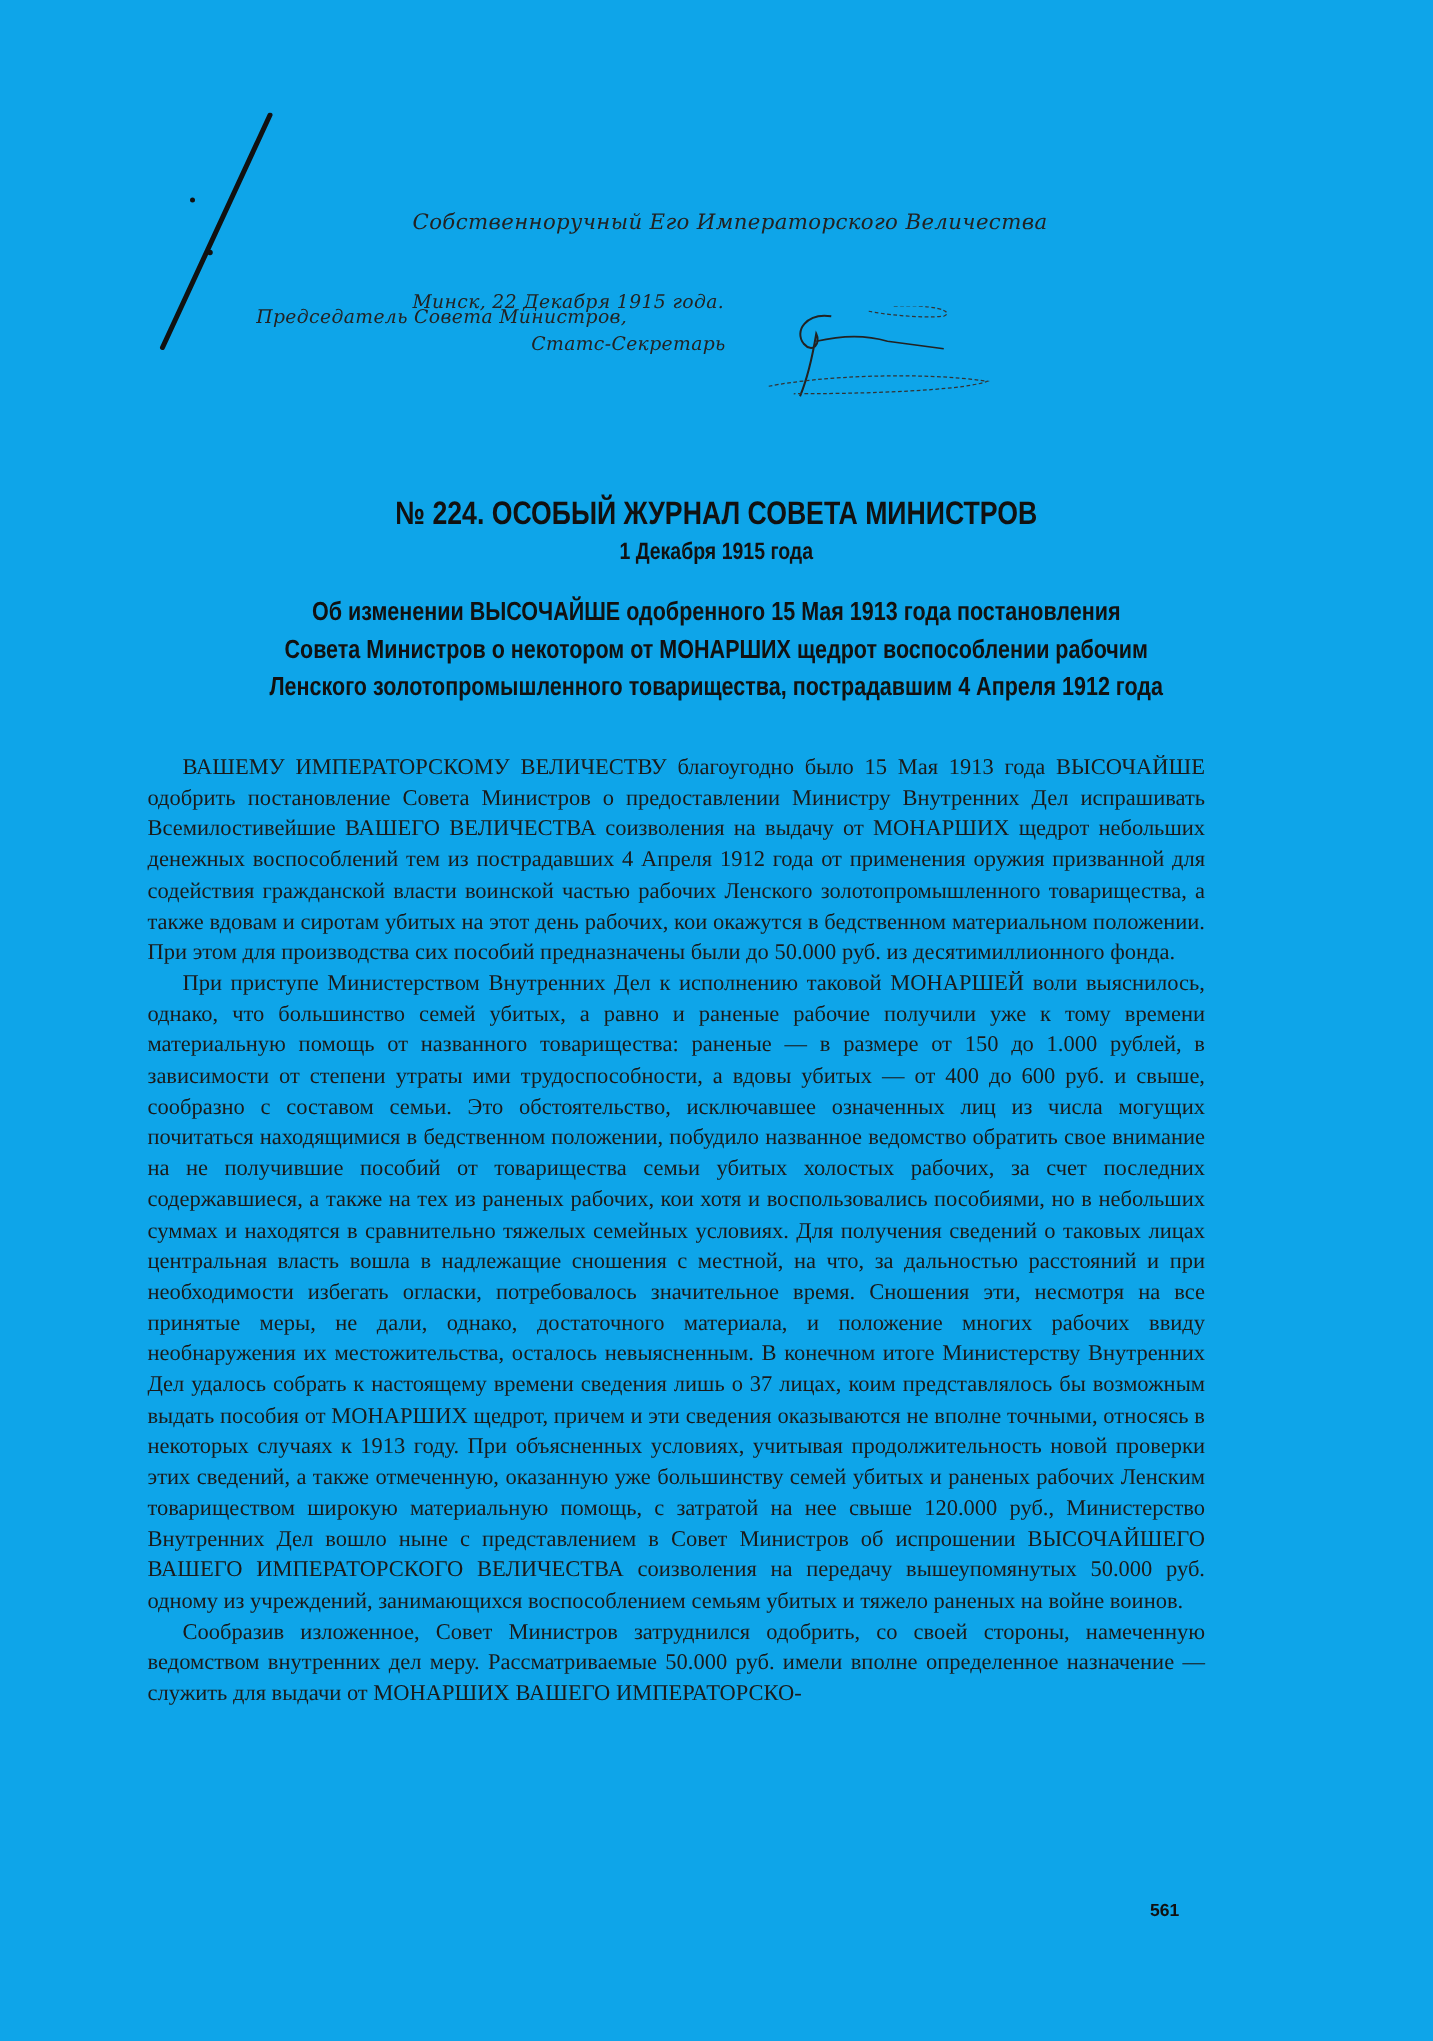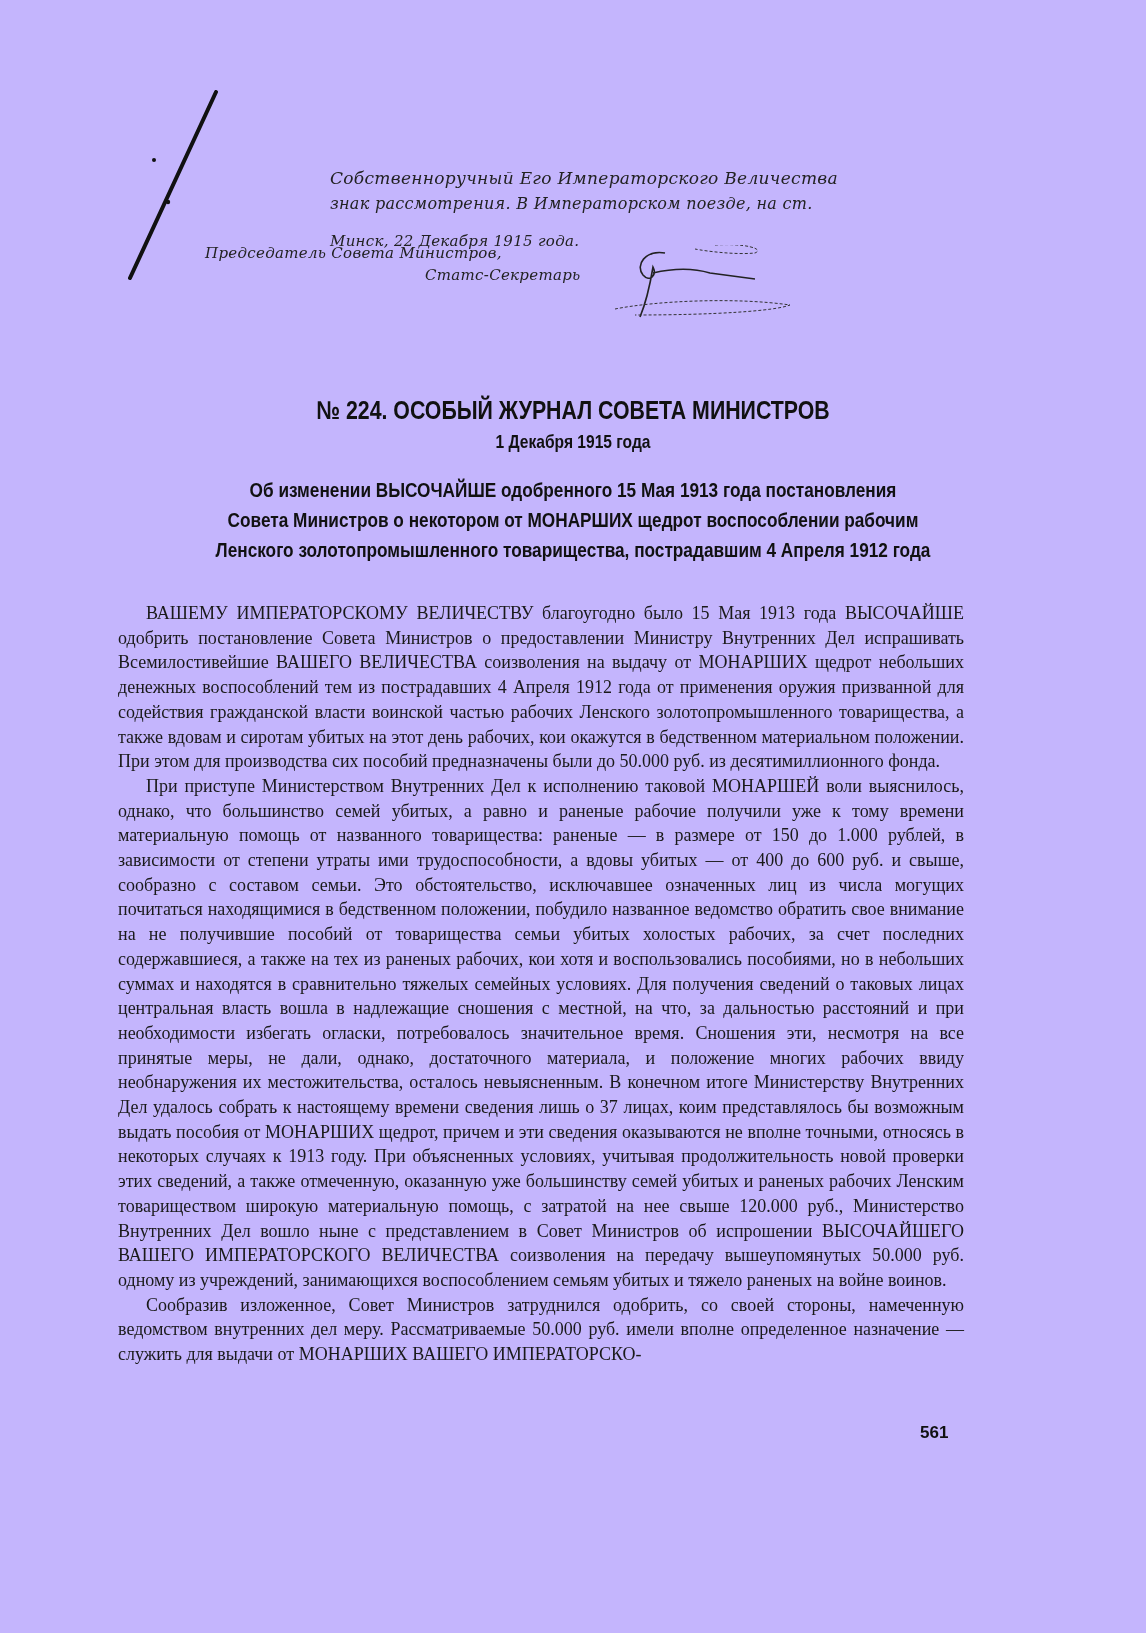--- a/index.html
+++ b/index.html
@@ -1,17 +1,17 @@
 <!DOCTYPE html>
 <html><head>
   <meta charset="utf-8">
   <style>
     html, body { margin: 0; padding: 0; background: #ffffff; }
     body { width: 1146px; height: 1633px; position: relative; overflow: hidden; color: #1a1a1a; }
-    .page { position: absolute; left: 0; top: 0; width: 1146px; height: 1633px; background: #c4b5fd; }
+    .page { position: absolute; left: 0; top: 0; width: 1146px; height: 1633px; background: #0ea5e9; }
 
     
     .stroke { position: absolute; left: 118px; top: 90px; width: 110px; height: 190px; }
     .hand { position: absolute; font-family: "DejaVu Serif", serif; font-style: italic; color: #222; font-size: 15px; white-space: nowrap; letter-spacing: 0.3px; }
     .hand.l1 { left: 330px; top: 168px; font-size: 17px; }
     .hand.l2 { left: 330px; top: 194px; font-size: 16px; }
     .hand.l3 { left: 330px; top: 232px; }
     .hand.l4 { left: 205px; top: 244px; text-align: right; }
     .hand.l5 { left: 425px; top: 266px; }
     .signature { position: absolute; left: 595px; top: 245px; width: 200px; height: 80px; }
@@ -22,35 +22,34 @@
     .t-date { top: 431px; font-size: 19px; font-weight: bold; transform: scaleX(0.82); }
     .t-sub { font-size: 21px; font-weight: bold; transform: scaleX(0.82); }
     .t-sub1 { top: 478px; }
     .t-sub2 { top: 508px; }
     .t-sub3 { top: 538px; }
 
     
     .body { position: absolute; left: 118px; top: 601px; width: 846px; font-family: "Liberation Serif", serif; font-size: 18px; line-height: 24.7px; color: #1a1a1a; }
     .body p { margin: 0; text-align: justify; text-indent: 28px; hyphens: manual; }
 
-    .page-number { position: absolute; left: 920px; top: 1423px; font-family: "Liberation Sans", sans-serif; font-weight: bold; font-size: 17px; color: #111; }
+    .page-number { position: absolute; left: 920px; top: 1520px; font-family: "Liberation Sans", sans-serif; font-weight: bold; font-size: 14px; color: #111; }
   </style>
 </head>
 <body>
 
 <div class="page">
 
   <svg class="stroke" viewBox="0 0 110 190">
     <path d="M98 2 L12 188" stroke="#111" stroke-width="4" fill="none" stroke-linecap="round"></path>
     <circle cx="36" cy="70" r="2" fill="#111"></circle>
     <circle cx="50" cy="112" r="2.2" fill="#111"></circle>
   </svg>
 
   <div class="hand l1">Собственноручный Его Императорского Величества</div>
-  <div class="hand l2">знак рассмотрения. В Императорском поезде, на ст.</div>
   <div class="hand l3">Минск, 22 Декабря 1915 года.</div>
   <div class="hand l4">Председатель Совета Министров,</div>
   <div class="hand l5">Статс-Секретарь</div>
 
   <svg class="signature" viewBox="0 0 200 80">
     <path d="M70 8 C 50 5, 40 20, 48 30 C 55 38, 62 30, 58 22 C 55 40, 50 60, 45 72" stroke="#222" stroke-width="1.6" fill="none"></path>
     <path d="M58 28 C 75 24, 95 22, 115 28 C 130 30, 145 32, 160 34" stroke="#222" stroke-width="1.4" fill="none"></path>
     <path d="M20 64 C 60 56, 140 52, 195 60 C 180 66, 120 70, 40 70" stroke="#333" stroke-width="1" fill="none" stroke-dasharray="3 2"></path>
     <path d="M120 0 C 150 -2, 170 4, 160 8 C 140 10, 110 6, 100 4" stroke="#333" stroke-width="1" fill="none" stroke-dasharray="3 2"></path>
   </svg>

